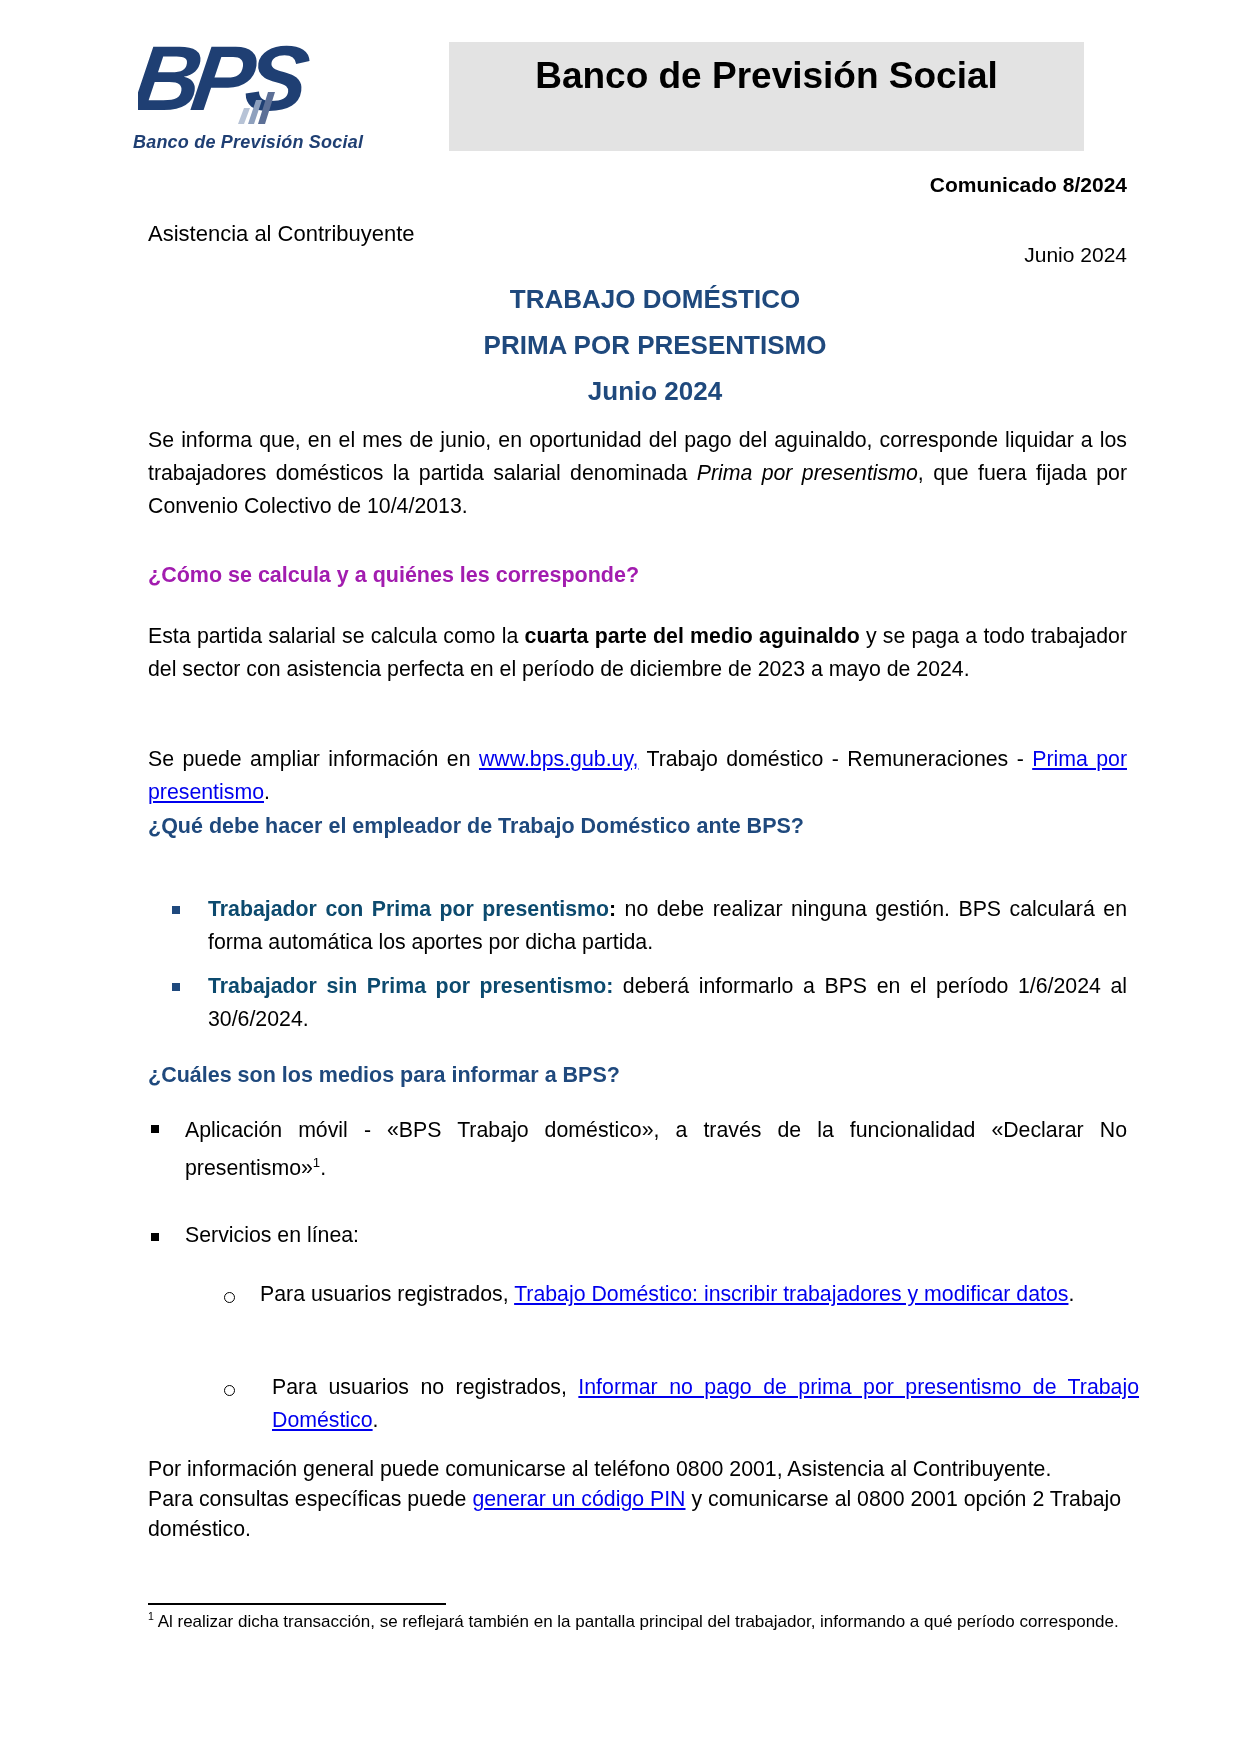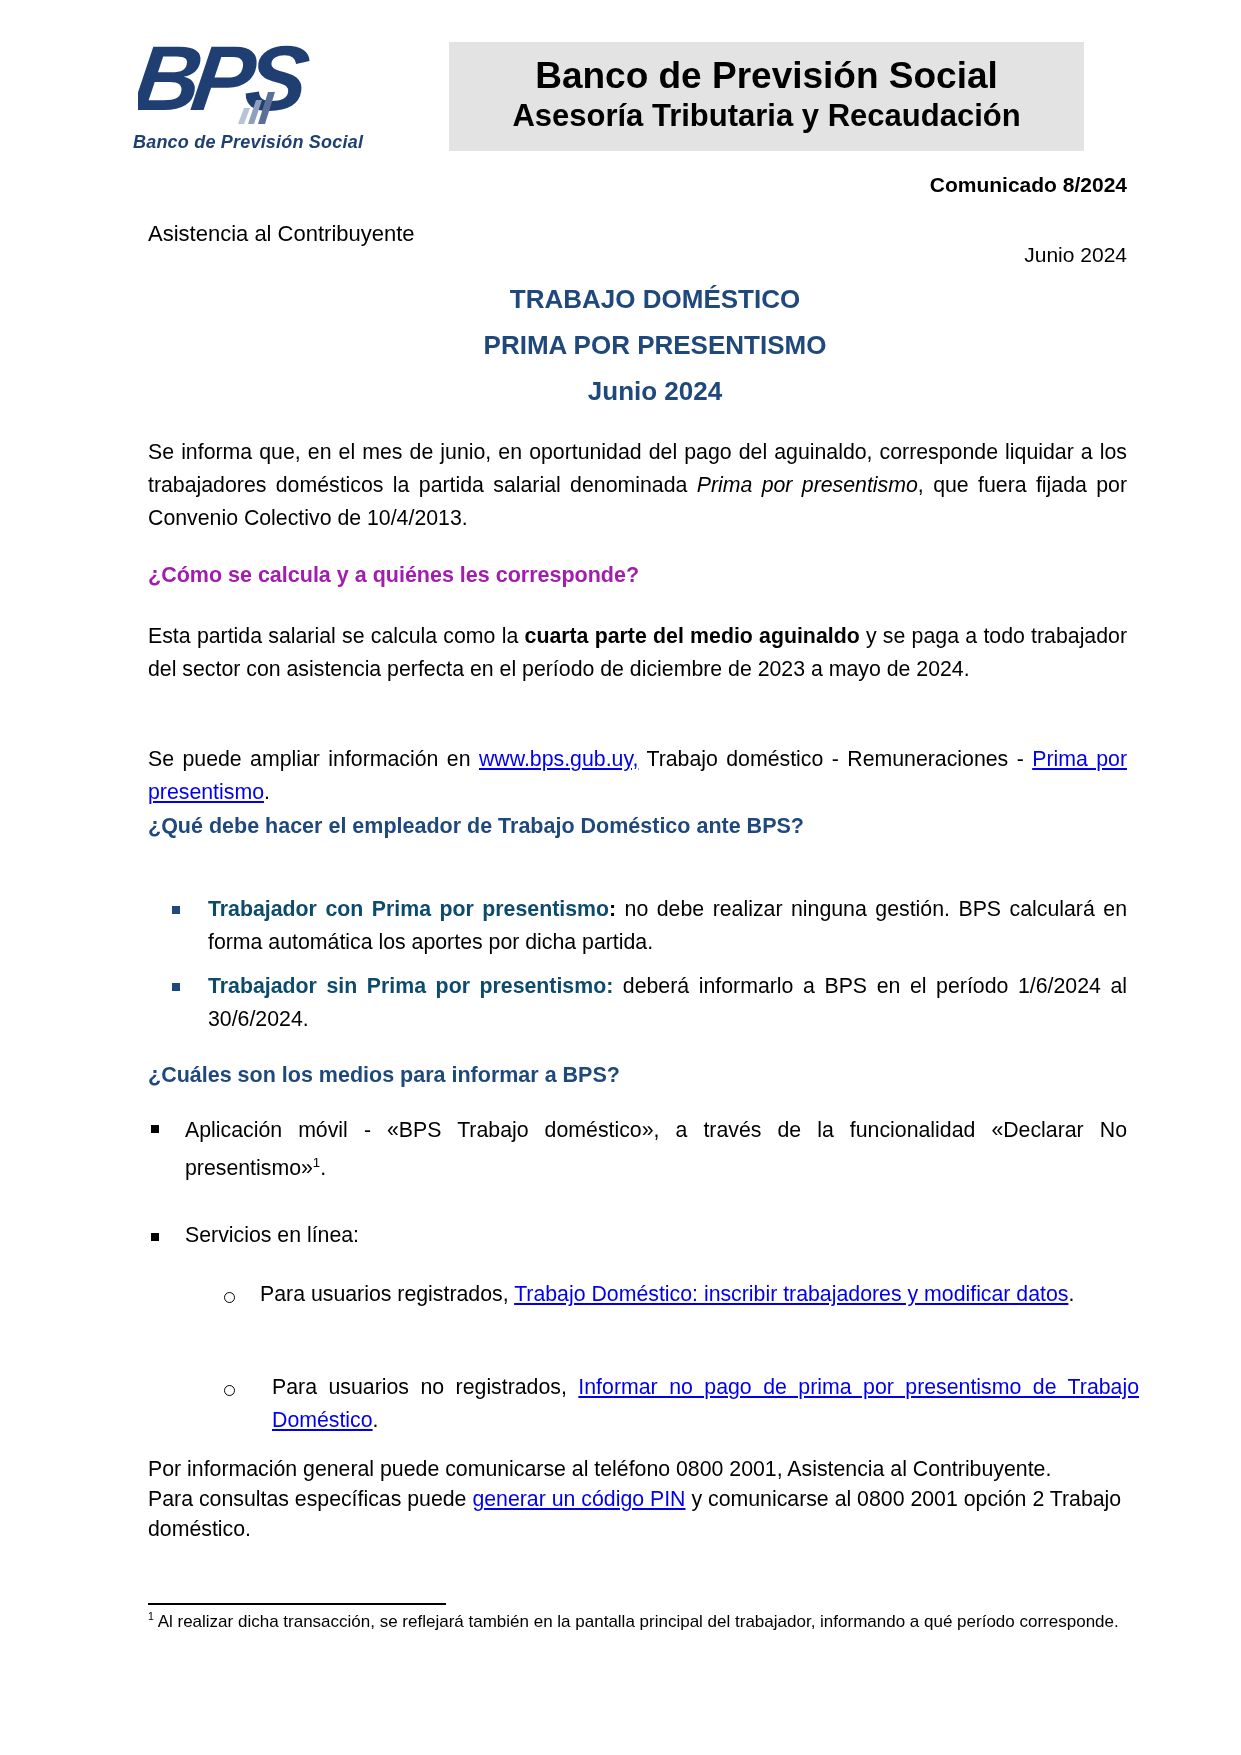--- a/index.html
+++ b/index.html
@@ -22,21 +22,21 @@
   .body-text { font-size:21.3px; line-height:33px; }
   .just { text-align:justify; text-align-last:auto; }
 
   #comunicado { right:114px; top:173px; font-size:21px; font-weight:bold; }
   #asistencia { left:148px; top:200px; font-size:22px;margin-top:21px; }
   #fecha { right:114px; top:243px; font-size:21px; }
 
   .title { left:0; width:1310px; text-align:center; font-size:26px; font-weight:bold; color:#1f497d; }
   #t1 { top:284px; } #t2 { top:330px; } #t3 { top:376px; }
 
-  #p1 { left:148px; top:436px; width:979px; }
+  #p1 { left:148px; top:424px; width:979px; }
   #h1 { left:148px; top:563px; font-size:21.5px; font-weight:bold; color:#a21caf; }
   #p2 { left:148px; top:620px; width:979px; }
   #p3 { left:148px; top:743px; width:979px; }
   #h2 { left:148px; top:814px; font-size:21.5px; font-weight:bold; color:#1f497d; }
 
   .bul-blue { width:8px; height:8px; background:#1f497d; }
   .bul-black { width:8px; height:8px; background:#000; }
   .circ { width:9px; height:9px; border:1.4px solid #000; border-radius:50%; }
 
   #b1-mark { left:172px; top:906px; }
@@ -69,21 +69,20 @@
     <text x="2" y="68" font-family="Liberation Sans, sans-serif" font-size="92" font-weight="bold" font-style="italic" fill="#1f3f73" letter-spacing="-8" transform="skewX(-8)">BPS</text>
     <polygon points="100,82 106,66 112,66 106,82" fill="#b7c3d6"></polygon>
     <polygon points="110,82 118,58 124,58 116,82" fill="#8ea0bd"></polygon>
     <polygon points="120,82 130,50 137,50 127,82" fill="#5c6f96"></polygon>
   </svg>
 </div>
 <div id="logo-sub" class="abs">Banco de Previsión Social</div>
 
 <div id="hdr-box" class="abs">
   <div id="hdr-line1" class="abs">Banco de Previsión Social</div>
-  <div id="hdr-line2" class="abs">Asesoría Tributaria y Recaudación</div>
 </div>
 
 <div id="comunicado" class="abs">Comunicado 8/2024</div>
 <div id="asistencia" class="abs">Asistencia al Contribuyente</div>
 <div id="fecha" class="abs">Junio 2024</div>
 
 <div id="t1" class="abs title">TRABAJO DOMÉSTICO</div>
 <div id="t2" class="abs title">PRIMA POR PRESENTISMO</div>
 <div id="t3" class="abs title">Junio 2024</div>
 

